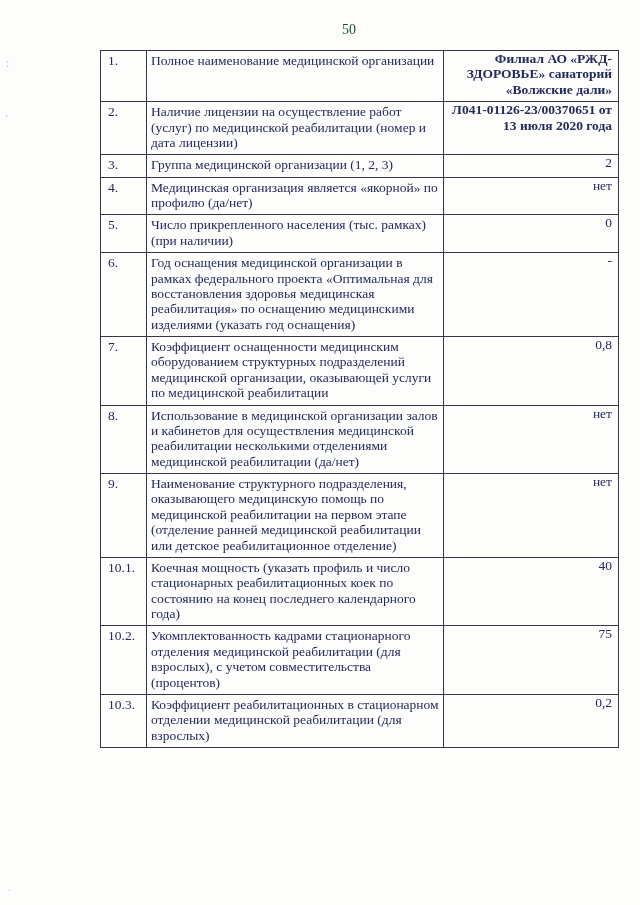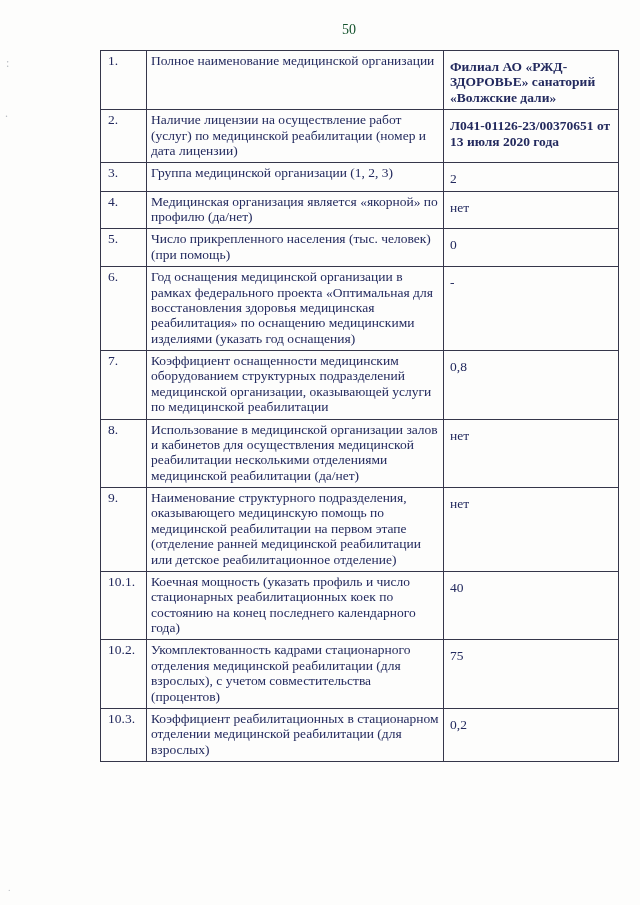--- a/index.html
+++ b/index.html
@@ -45,22 +45,22 @@
     width: 34px;
     padding-left: 7px;
     text-align: left;
   }
   td.cell-label {
     width: 288px;
     text-align: left;
   }
   td.cell-value {
     width: 162px;
-    text-align: left;
-    padding-top: 8px;
+    text-align: right;
+    padding-top: 0;
     padding-left: 6px;
     padding-right: 6px;
   }
   td.cell-value.bold {
     font-weight: bold;
   }
   .scan-artifact {
     position: absolute;
     color: #9aa0a8;
     font-size: 12px;
@@ -102,21 +102,21 @@
     </tr>
 
     <tr>
       <td class="cell-num">4.</td>
       <td class="cell-label">Медицинская организация является «якорной» по профилю (да/нет)</td>
       <td class="cell-value">нет</td>
     </tr>
 
     <tr>
       <td class="cell-num">5.</td>
-      <td class="cell-label">Число прикрепленного населения (тыс. человек) (при помощь)</td>
+      <td class="cell-label">Число прикрепленного населения (тыс. рамках) (при наличии)</td>
       <td class="cell-value">0</td>
     </tr>
 
     <tr>
       <td class="cell-num">6.</td>
       <td class="cell-label">Год оснащения медицинской организации в рамках федерального проекта «Оптимальная для восстановления здоровья медицинская реабилитация» по оснащению медицинскими изделиями (указать год оснащения)</td>
       <td class="cell-value">-</td>
     </tr>
 
     <tr>

